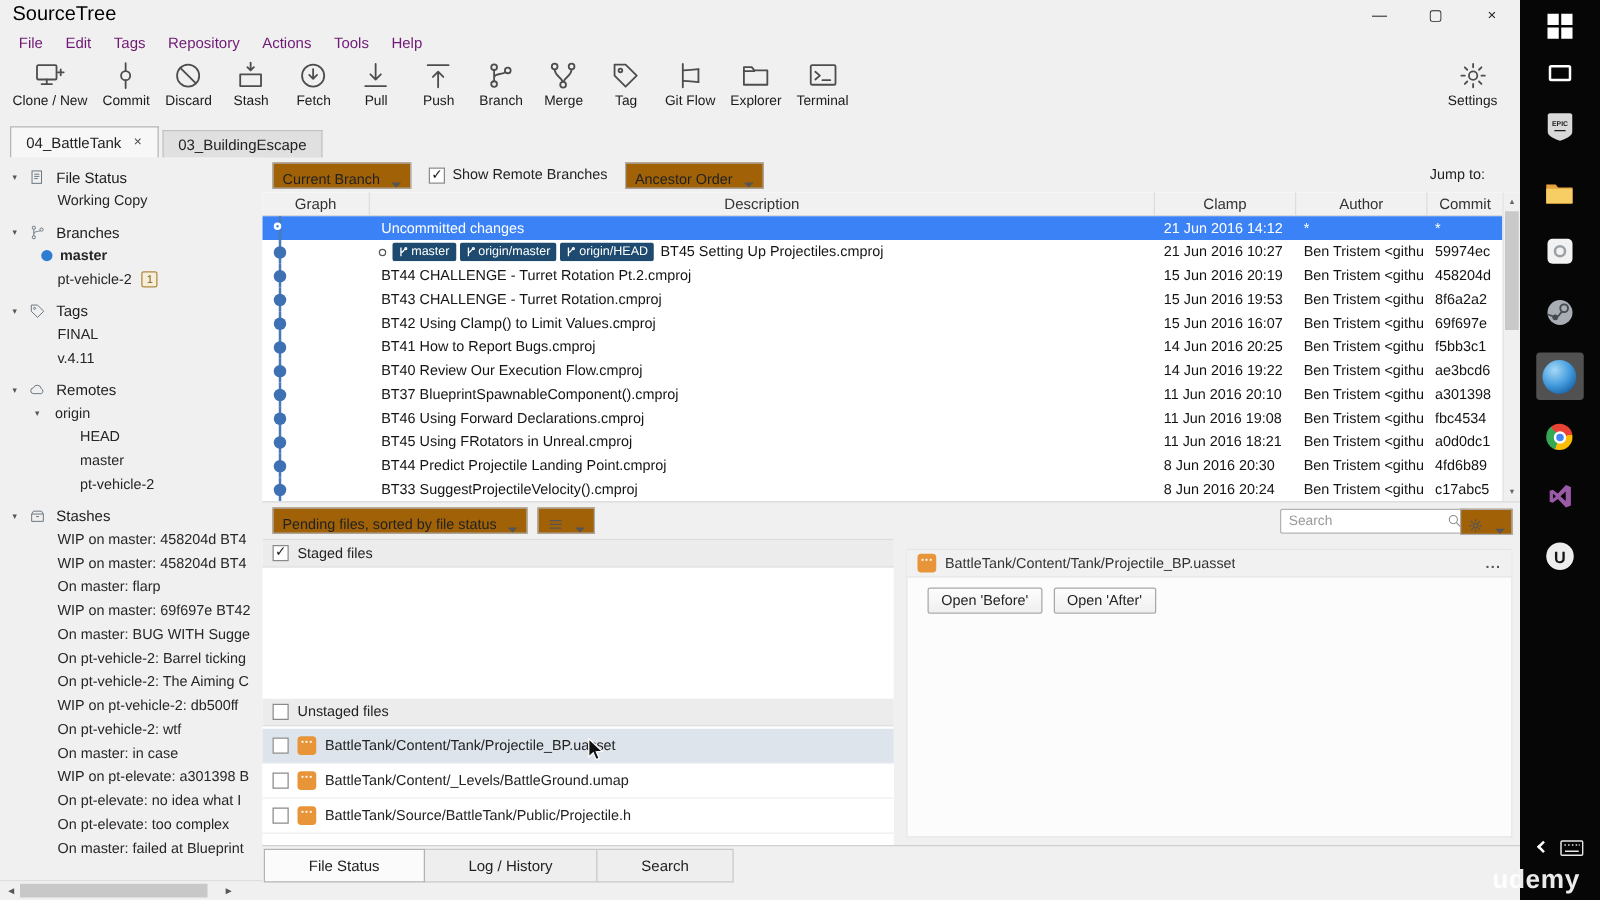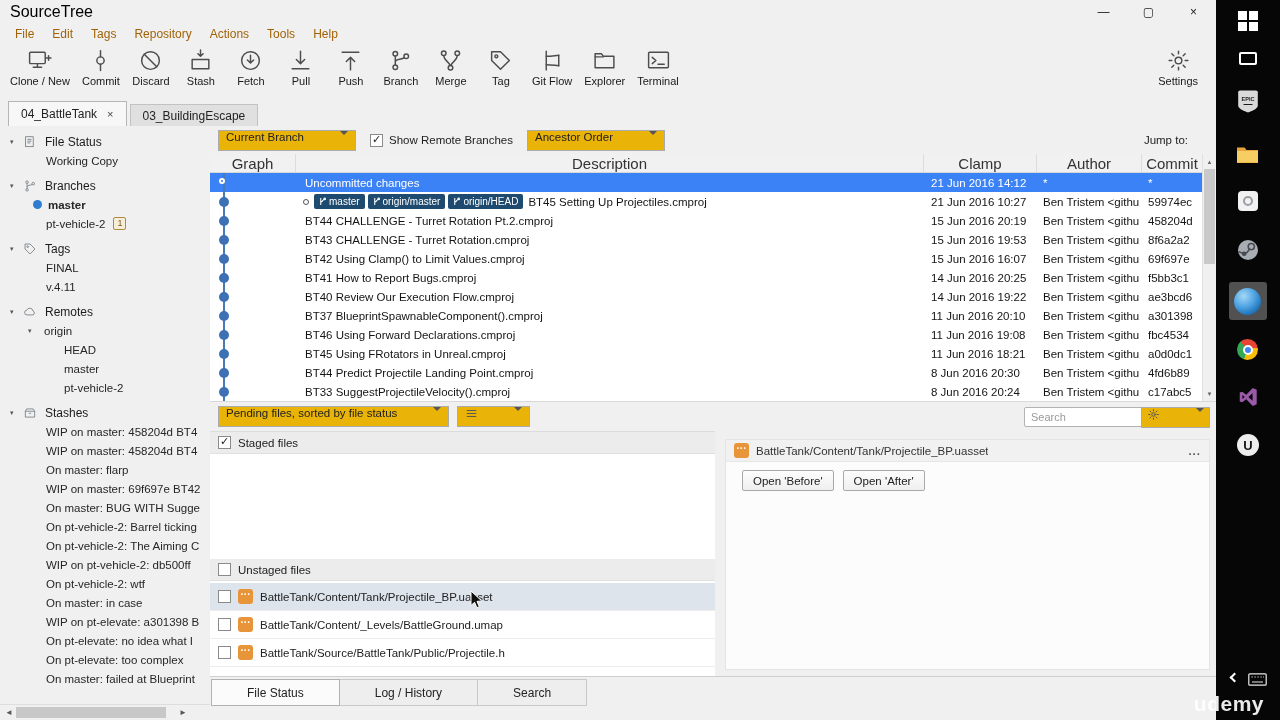--- a/index.html
+++ b/index.html
@@ -7,21 +7,21 @@
   body{position:relative;background:#050505;font-family:"Liberation Sans","DejaVu Sans",sans-serif;color:#1a1a1a;}
 
   
   .window{position:absolute;left:0;top:0;width:1216px;height:720px;background:#f0f0f0;overflow:hidden;}
   .titlebar{height:24px;position:relative;display:flex;align-items:center;background:#f0f0f0;}
   .title{font-size:16px;color:#000;margin-left:10px;}
   .win-controls{position:absolute;right:0;top:0;height:24px;display:flex;}
   .win-btn{width:45px;height:24px;display:flex;align-items:center;justify-content:center;font-size:12px;color:#222;}
 
   .menubar{height:20px;display:flex;align-items:center;padding-left:6px;}
-  .menu-item{font-size:12px;color:#a16207;padding:2px 9px;}
+  .menu-item{font-size:12px;color:#701a75;padding:2px 9px;}
 
   .toolbar{height:56px;position:relative;display:flex;align-items:flex-start;padding:3px 0 0 4px;}
   .toolbar-items{display:flex;}
   .tb-item{min-width:50px;padding:0 6px;display:flex;flex-direction:column;align-items:center;gap:1px;}
   .tb-ic{height:27px;display:flex;align-items:center;}
   .tb-ic svg{width:25px;height:25px;}
   .tb-ic svg *{fill:none;stroke:#4d4d4d;stroke-width:1.4;stroke-linecap:round;stroke-linejoin:round;}
   .tb-label{font-size:11px;color:#1a1a1a;white-space:nowrap;}
   .toolbar-right{position:absolute;right:12px;top:3px;}
 
@@ -49,29 +49,29 @@
 
   .hscroll{position:absolute;left:0;bottom:0;width:210px;height:16px;background:#f0f0f0;border-top:1px solid #dedede;}
   .hs-arrow{position:absolute;top:3px;font-size:8px;color:#555;}
   .hs-arrow.left{left:5px;}
   .hs-arrow.right{left:179px;}
   .hs-thumb{position:absolute;left:16px;top:2px;width:150px;height:11px;background:#c8c8c8;}
 
   
   .content{position:absolute;left:210px;top:126px;width:1006px;height:594px;}
   .filterbar{position:absolute;left:0;top:0;right:0;height:28px;display:flex;align-items:center;padding-left:8px;}
-  .combo{height:21px;border:1px solid #ababab;background:#eab308;display:flex;align-items:flex-start;font-size:11.5px;color:#222;padding:0 7px;white-space:nowrap;gap:27px;}
+  .combo{height:21px;border:1px solid #ababab;background:#a16207;display:flex;align-items:flex-end;font-size:11.5px;color:#222;padding:0 7px;white-space:nowrap;}
   .caret{margin-left:9px;width:0;height:0;border-left:4px solid transparent;border-right:4px solid transparent;border-top:4px solid #555;}
   .check-wrap{display:flex;align-items:center;gap:6px;font-size:11.5px;color:#222;margin:0 14px 0 14px;}
   .checkbox{width:13px;height:13px;border:1px solid #8a8a8a;background:#fff;position:relative;flex:none;display:inline-block;}
   .checkbox.checked::after{content:"✓";position:absolute;left:1px;top:-2px;font-size:11px;color:#1a1a1a;}
   .jumpto{position:absolute;right:28px;top:8px;font-size:11.5px;color:#222;}
 
   .log{position:absolute;left:0;top:28px;right:0;height:247px;background:#fff;}
-  .log-header{display:flex;height:19px;margin-right:14px;background:#f1f1f1;border-bottom:1px solid #d8d8d8;font-size:15px;color:#333;}
+  .log-header{display:flex;height:19px;margin-right:14px;background:#f1f1f1;border-bottom:1px solid #d8d8d8;font-size:12px;color:#333;}
   .lh{display:flex;align-items:center;justify-content:center;border-right:1px solid #ddd;}
   .lh-graph{width:86px;}
   .lh-desc{flex:1;}
   .lh-date{width:113px;}
   .lh-author{width:105px;}
   .lh-commit{width:60px;border-right:none;}
   .log-rows{position:absolute;left:0;top:19px;right:14px;}
   .log-row{display:flex;height:19px;align-items:center;font-size:11.5px;color:#141414;background:#fff;}
   .log-row.selected{background:#3b82f6;color:#fff;}
   .col-graph{width:86px;position:relative;height:100%;flex:none;}

